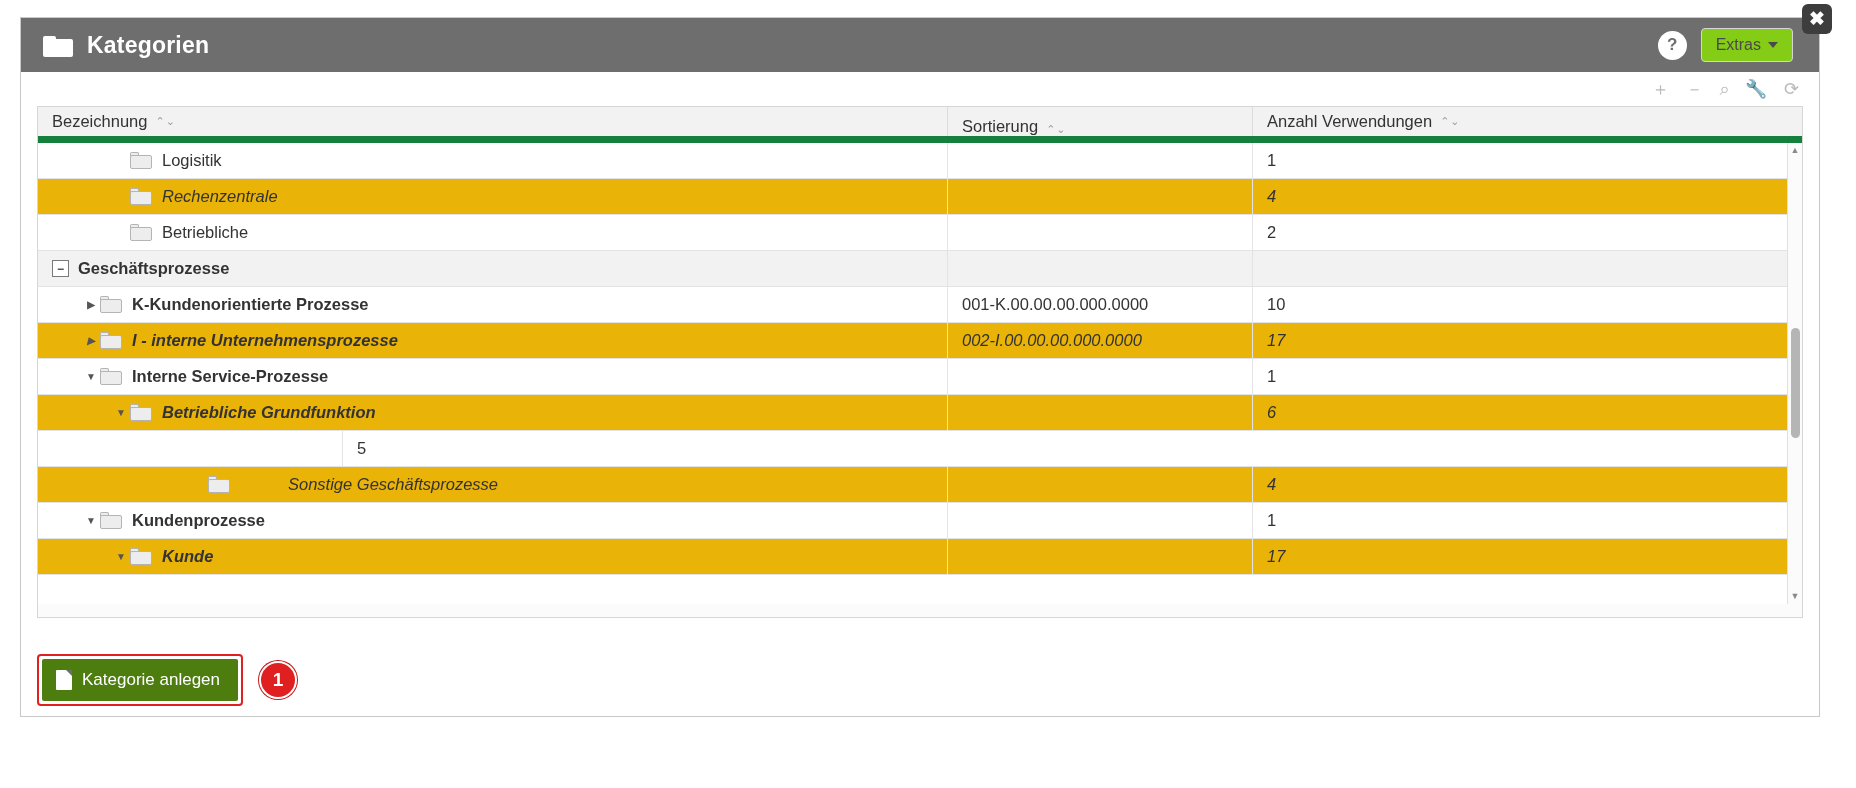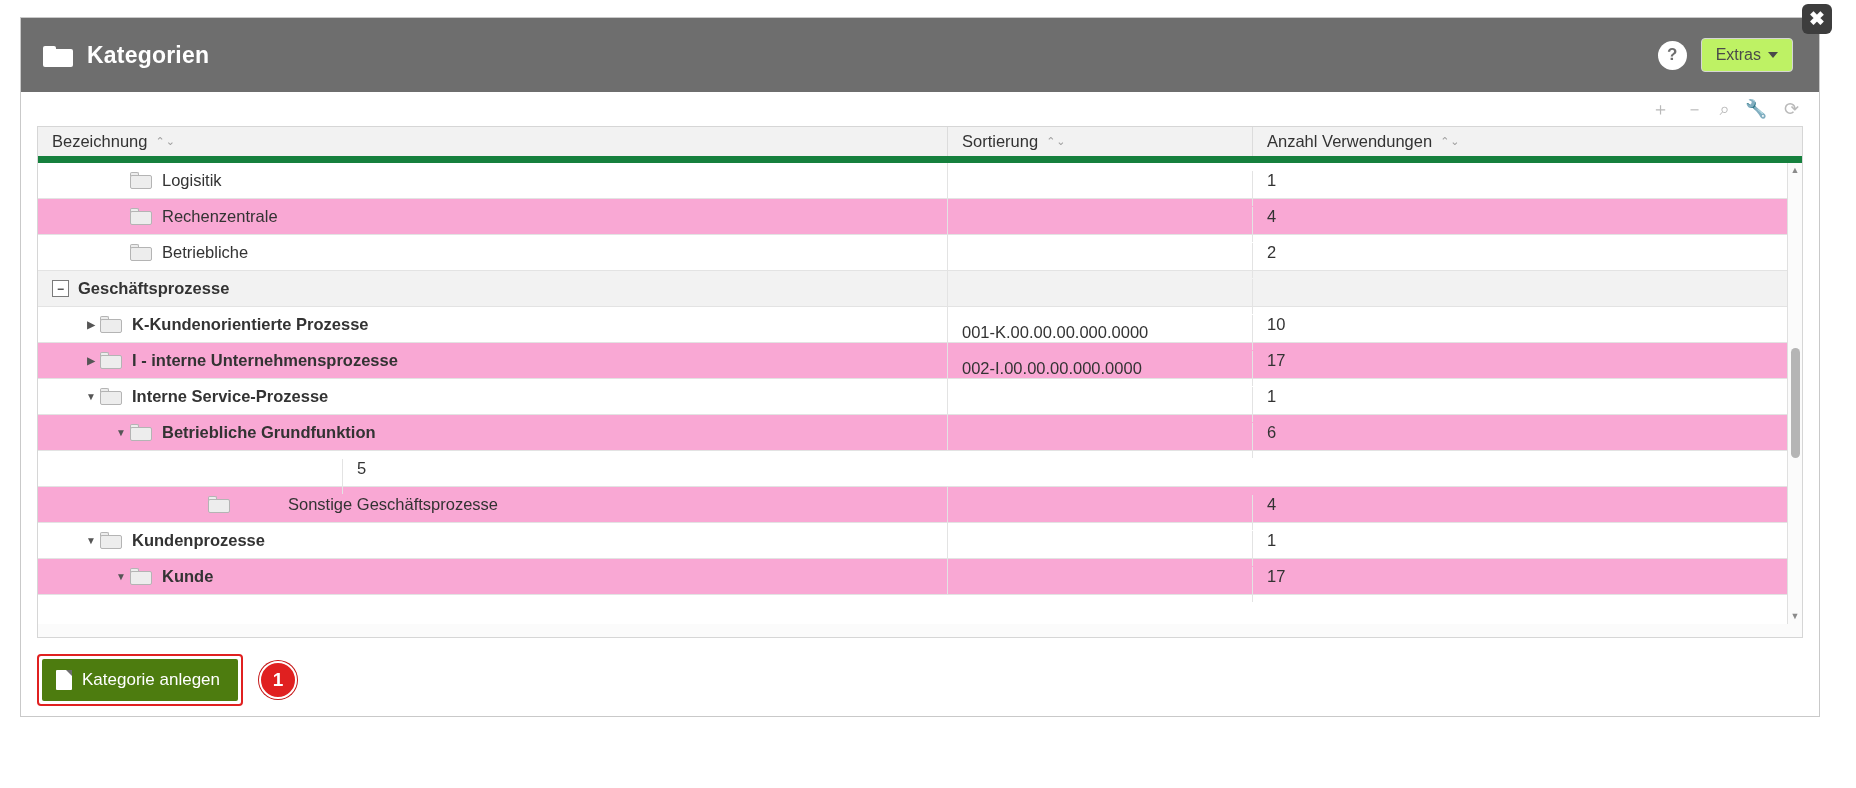--- a/index.html
+++ b/index.html
@@ -20,21 +20,21 @@
     position: absolute;
     left: 20px;
     top: 17px;
     width: 1800px;
     height: 700px;
     border: 1px solid #c9c9c9;
     background: #ffffff;
     box-sizing: border-box;
   }
   .titlebar {
-    height: 74px;
+    height: 54px;
     background: #6e6e6e;
     display: flex;
     align-items: center;
     padding: 0 16px;
     box-sizing: border-box;
   }
   .folder-icon {
     width: 30px;
     height: 24px;
     position: relative;
@@ -77,21 +77,21 @@
     background: #ffffff;
     color: #6e6e6e;
     font-size: 17px;
     font-weight: bold;
     display: flex;
     align-items: center;
     justify-content: center;
     cursor: pointer;
   }
   .extras-btn {
-    background: #bef264;
+    background: #84cc16;
     color: #4a4a4a;
     font-size: 16px;
     padding: 7px 14px;
     border-radius: 4px;
     display: flex;
     align-items: center;
     gap: 7px;
     cursor: pointer;
     border: 1px solid #d5d5d5;
   }
@@ -159,21 +159,21 @@
     font-size: 16.5px;
     color: #333333;
     padding-left: 14px;
     box-sizing: border-box;
     border-right: 1px solid #dcdcdc;
     height: 100%;
     cursor: pointer;
   }
   .gh-cell:last-child { border-right: none; }
   .col-1 { width: 910px; }
-  .col-2 { width: 305px; }
+  .col-2 { width: 305px; align-items: flex-end; }
   .col-3 { flex: 1; }
   .sort-marks {
     margin-left: 8px;
     color: #9e9e9e;
     font-size: 11px;
     letter-spacing: 1px;
   }
 
   .grid-body {
     position: absolute;
@@ -183,37 +183,37 @@
     bottom: 0;
     overflow: hidden;
   }
   .row {
     display: flex;
     height: 36px;
     border-bottom: 1px solid #e3e3e3;
     box-sizing: border-box;
     background: #ffffff;
   }
-  .row.alt { background: #f9a8d4; }
+  .row.alt { background: #eab308; font-style: italic; }
   .row.group { background: #f2f2f2; }
   .cell {
     box-sizing: border-box;
     height: 100%;
     display: flex;
     align-items: center;
     font-size: 16.5px;
     color: #333333;
     border-right: 1px solid #e3e3e3;
     padding-left: 14px;
     overflow: hidden;
     white-space: nowrap;
   }
   .cell:last-child { border-right: none; }
   .cell.name { width: 910px; padding-left: 0; }
-  .cell.sort { width: 305px; margin-top: 8px; }
+  .cell.sort { width: 305px; }
   .cell.count { flex: 1; }
   .bold { font-weight: bold; }
 
   .name-inner {
     display: flex;
     align-items: center;
     height: 100%;
   }
   .twisty {
     width: 18px;

